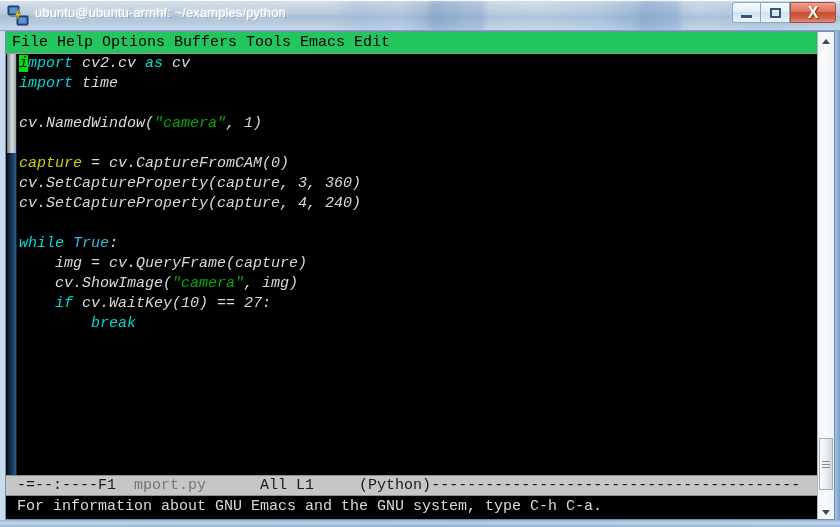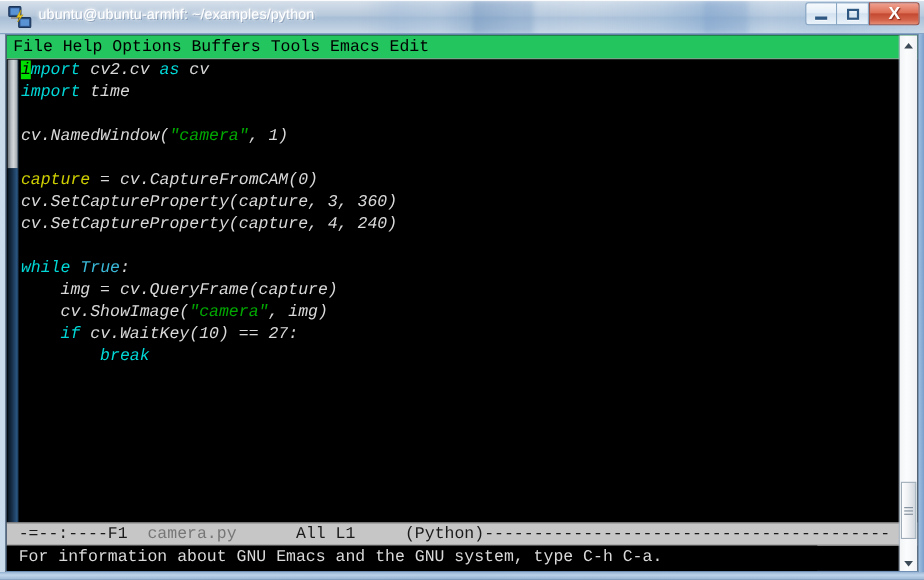--- a/index.html
+++ b/index.html
@@ -387,21 +387,21 @@
       </div>
 
       <div class="textarea">
         <div class="emacs-scrollbar-left">
           <div class="emacs-sb-thumb"></div>
           <div class="emacs-sb-track-lower"></div>
         </div>
         <div class="code" id="code-root"><div class="line"><span class="tok-kw cursor-block">i</span><span class="tok-kw">mport</span><span class="tok-plain"> cv2.cv </span><span class="tok-kw">as</span><span class="tok-plain"> cv</span></div><div class="line"><span class="tok-kw">import</span><span class="tok-plain"> time</span></div><div class="line">&nbsp;</div><div class="line"><span class="tok-plain">cv.NamedWindow(</span><span class="tok-str">"camera"</span><span class="tok-plain">, 1)</span></div><div class="line">&nbsp;</div><div class="line"><span class="tok-var">capture</span><span class="tok-plain"> = cv.CaptureFromCAM(0)</span></div><div class="line"><span class="tok-plain">cv.SetCaptureProperty(capture, 3, 360)</span></div><div class="line"><span class="tok-plain">cv.SetCaptureProperty(capture, 4, 240)</span></div><div class="line">&nbsp;</div><div class="line"><span class="tok-kw">while</span><span class="tok-plain"> </span><span class="tok-builtin">True</span><span class="tok-plain">:</span></div><div class="line"><span class="tok-plain">    img = cv.QueryFrame(capture)</span></div><div class="line"><span class="tok-plain">    cv.ShowImage(</span><span class="tok-str">"camera"</span><span class="tok-plain">, img)</span></div><div class="line"><span class="tok-plain">    </span><span class="tok-kw">if</span><span class="tok-plain"> cv.WaitKey(10) == 27:</span></div><div class="line"><span class="tok-plain">        </span><span class="tok-kw">break</span></div></div>
       </div>
 
-      <div class="modeline"><span>-=--:----F1</span><span>  </span><span class="ml-buffer">camera.py</span><span>      </span><span>All L1</span><span>     </span><span>(Python)</span><span>-----------------------------------------</span></div>
+      <div class="modeline"><span>-=--:----F1</span><span>  </span><span class="ml-buffer">mport.py</span><span>      </span><span>All L1</span><span>     </span><span>(Python)</span><span>-----------------------------------------</span></div>
 
       <div class="echoarea">For information about GNU Emacs and the GNU system, type C-h C-a.</div>
 
       <div class="scrollbar-right">
         <div class="sb-arrow sb-arrow-up">
           <div class="tri-up"></div>
         </div>
         <div class="sb-thumb">
           <div class="sb-grip">
             <div></div>

